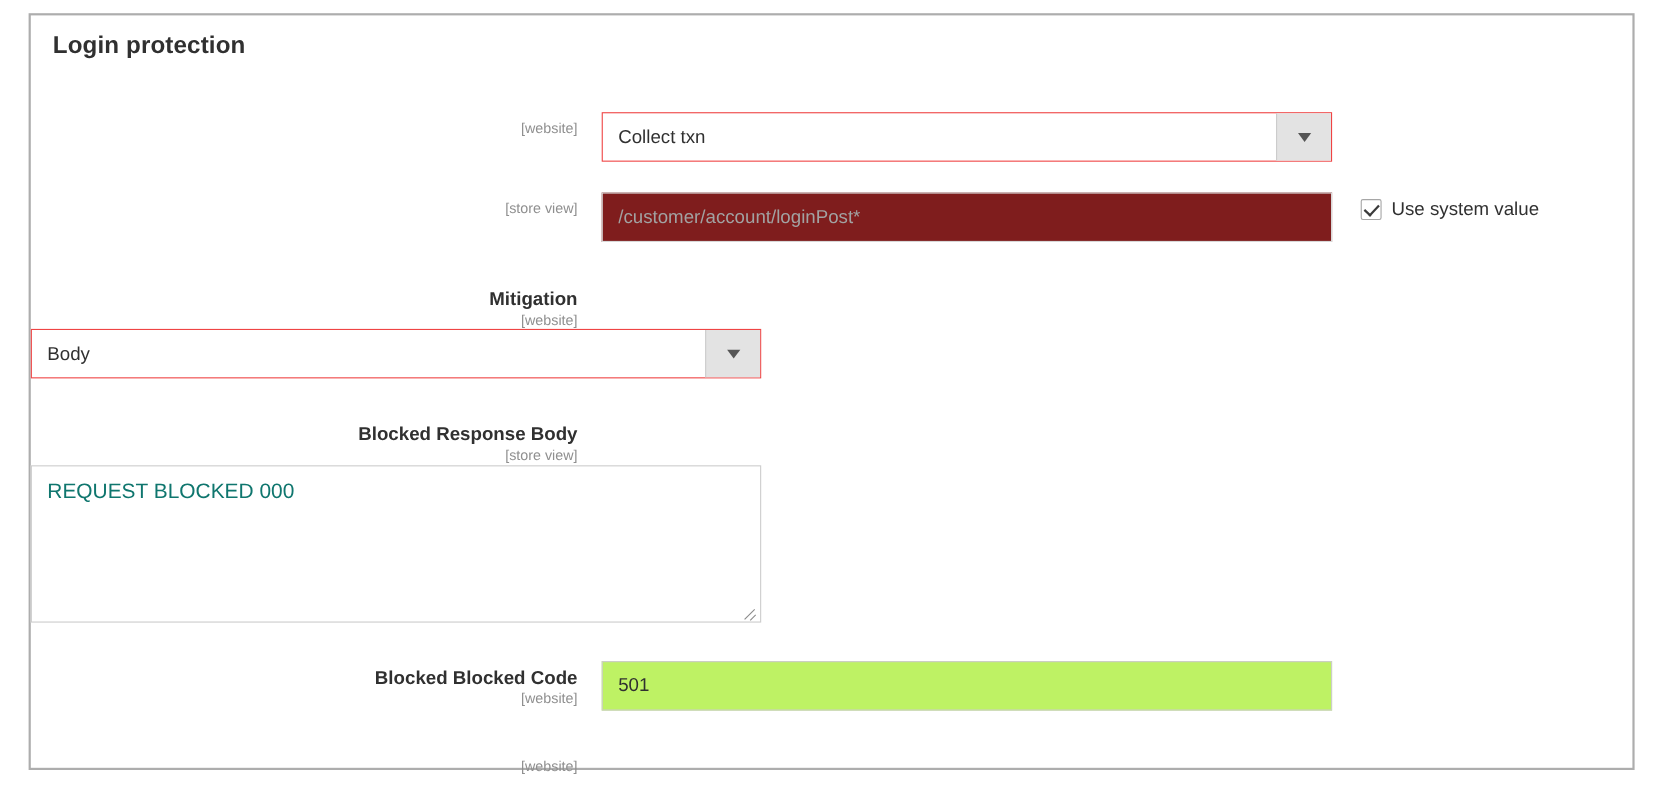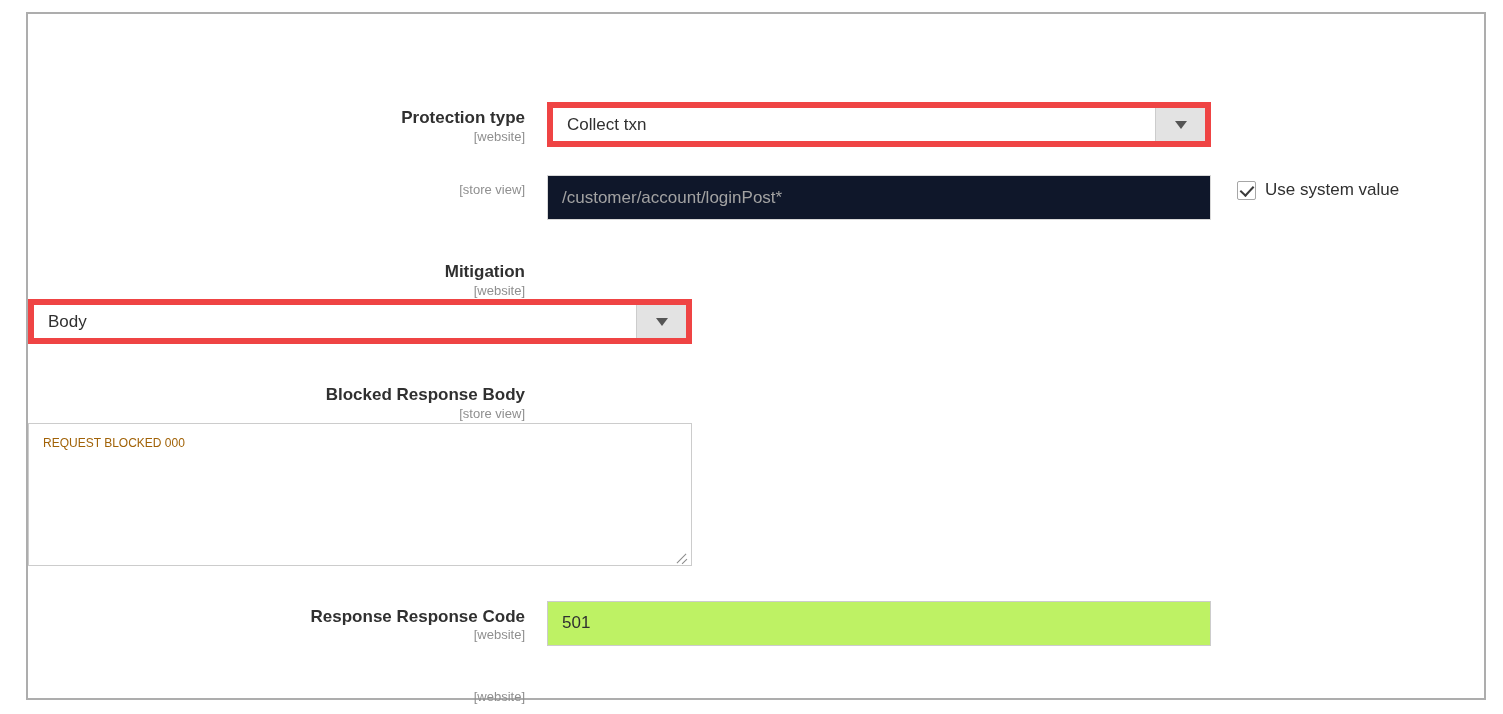--- a/index.html
+++ b/index.html
@@ -76,21 +76,21 @@
     position: relative;
     flex: 0 0 auto;
     width: 664px;  
   }
 
   
   .select-wrap {
     position: relative;
     width: 100%;
     height: 45px;
-    border: 6px solid #ef4444;
+    border: 1px solid #ef4444;
     background: #ffffff;
     display: flex;
     align-items: stretch;
   }
   .select-value {
     flex: 1 1 auto;
     display: flex;
     align-items: center;
     padding-left: 14px;
     font-size: 17px;
@@ -122,40 +122,40 @@
     border: 1px solid #cccccc;
     background: #bef264;
     padding: 0 14px;
     font-family: "Liberation Sans", sans-serif;
     font-size: 17px;
     color: #303030;
     border-radius: 0;
   }
   .text-input:disabled,
   .text-input.is-disabled {
-    background: #0f172a;
+    background: #7f1d1d;
     border-color: #d8d8d8;
     color: #a2a2a2;
   }
 
   
   .textarea-box {
     position: relative;
     width: 100%;
     height: 143px;
     border: 1px solid #cccccc;
     background: #ffffff;
   }
   .textarea-text {
     position: absolute;
     left: 14px;
     top: 11px;
     right: 14px;
-    font-size: 12px;
-    color: #a16207;
+    font-size: 19px;
+    color: #0f766e;
     line-height: 1.35;
     white-space: pre-wrap;
   }
   .resize-grip {
     position: absolute;
     right: 3px;
     bottom: 3px;
     width: 14px;
     height: 14px;
     pointer-events: auto;
@@ -217,26 +217,26 @@
   }
 
   .row-gap-lg { margin-bottom: 36px; }
   .row-gap-xl { margin-bottom: 35px; flex-direction: column; }
 </style>
 </head>
 <body>
 
 <div class="panel">
 
+  <div class="panel-title">Login protection</div>
 
   <div class="form">
 
     <div class="field-row">
       <div class="label-col">
-        <span class="label-main">Protection type</span>
         <span class="label-scope">[website]</span>
       </div>
       <div class="control-col">
         <div class="select-wrap">
           <div class="select-value">Collect txn</div>
           <div class="select-arrow-btn">
             <span class="caret"></span>
           </div>
         </div>
       </div>
@@ -278,21 +278,21 @@
       <div class="control-col">
         <div class="textarea-box">
           <div class="textarea-text">REQUEST BLOCKED 000</div>
           <span class="resize-grip"></span>
         </div>
       </div>
     </div>
 
     <div class="field-row row-gap-lg">
       <div class="label-col">
-        <span class="label-main">Response Response Code</span>
+        <span class="label-main">Blocked Blocked Code</span>
         <span class="label-scope">[website]</span>
       </div>
       <div class="control-col">
         <input class="text-input" type="text" value="501" style="">
       </div>
     </div>
 
     <div class="field-row">
       <div class="label-col">
         <span class="label-scope">[website]</span>

